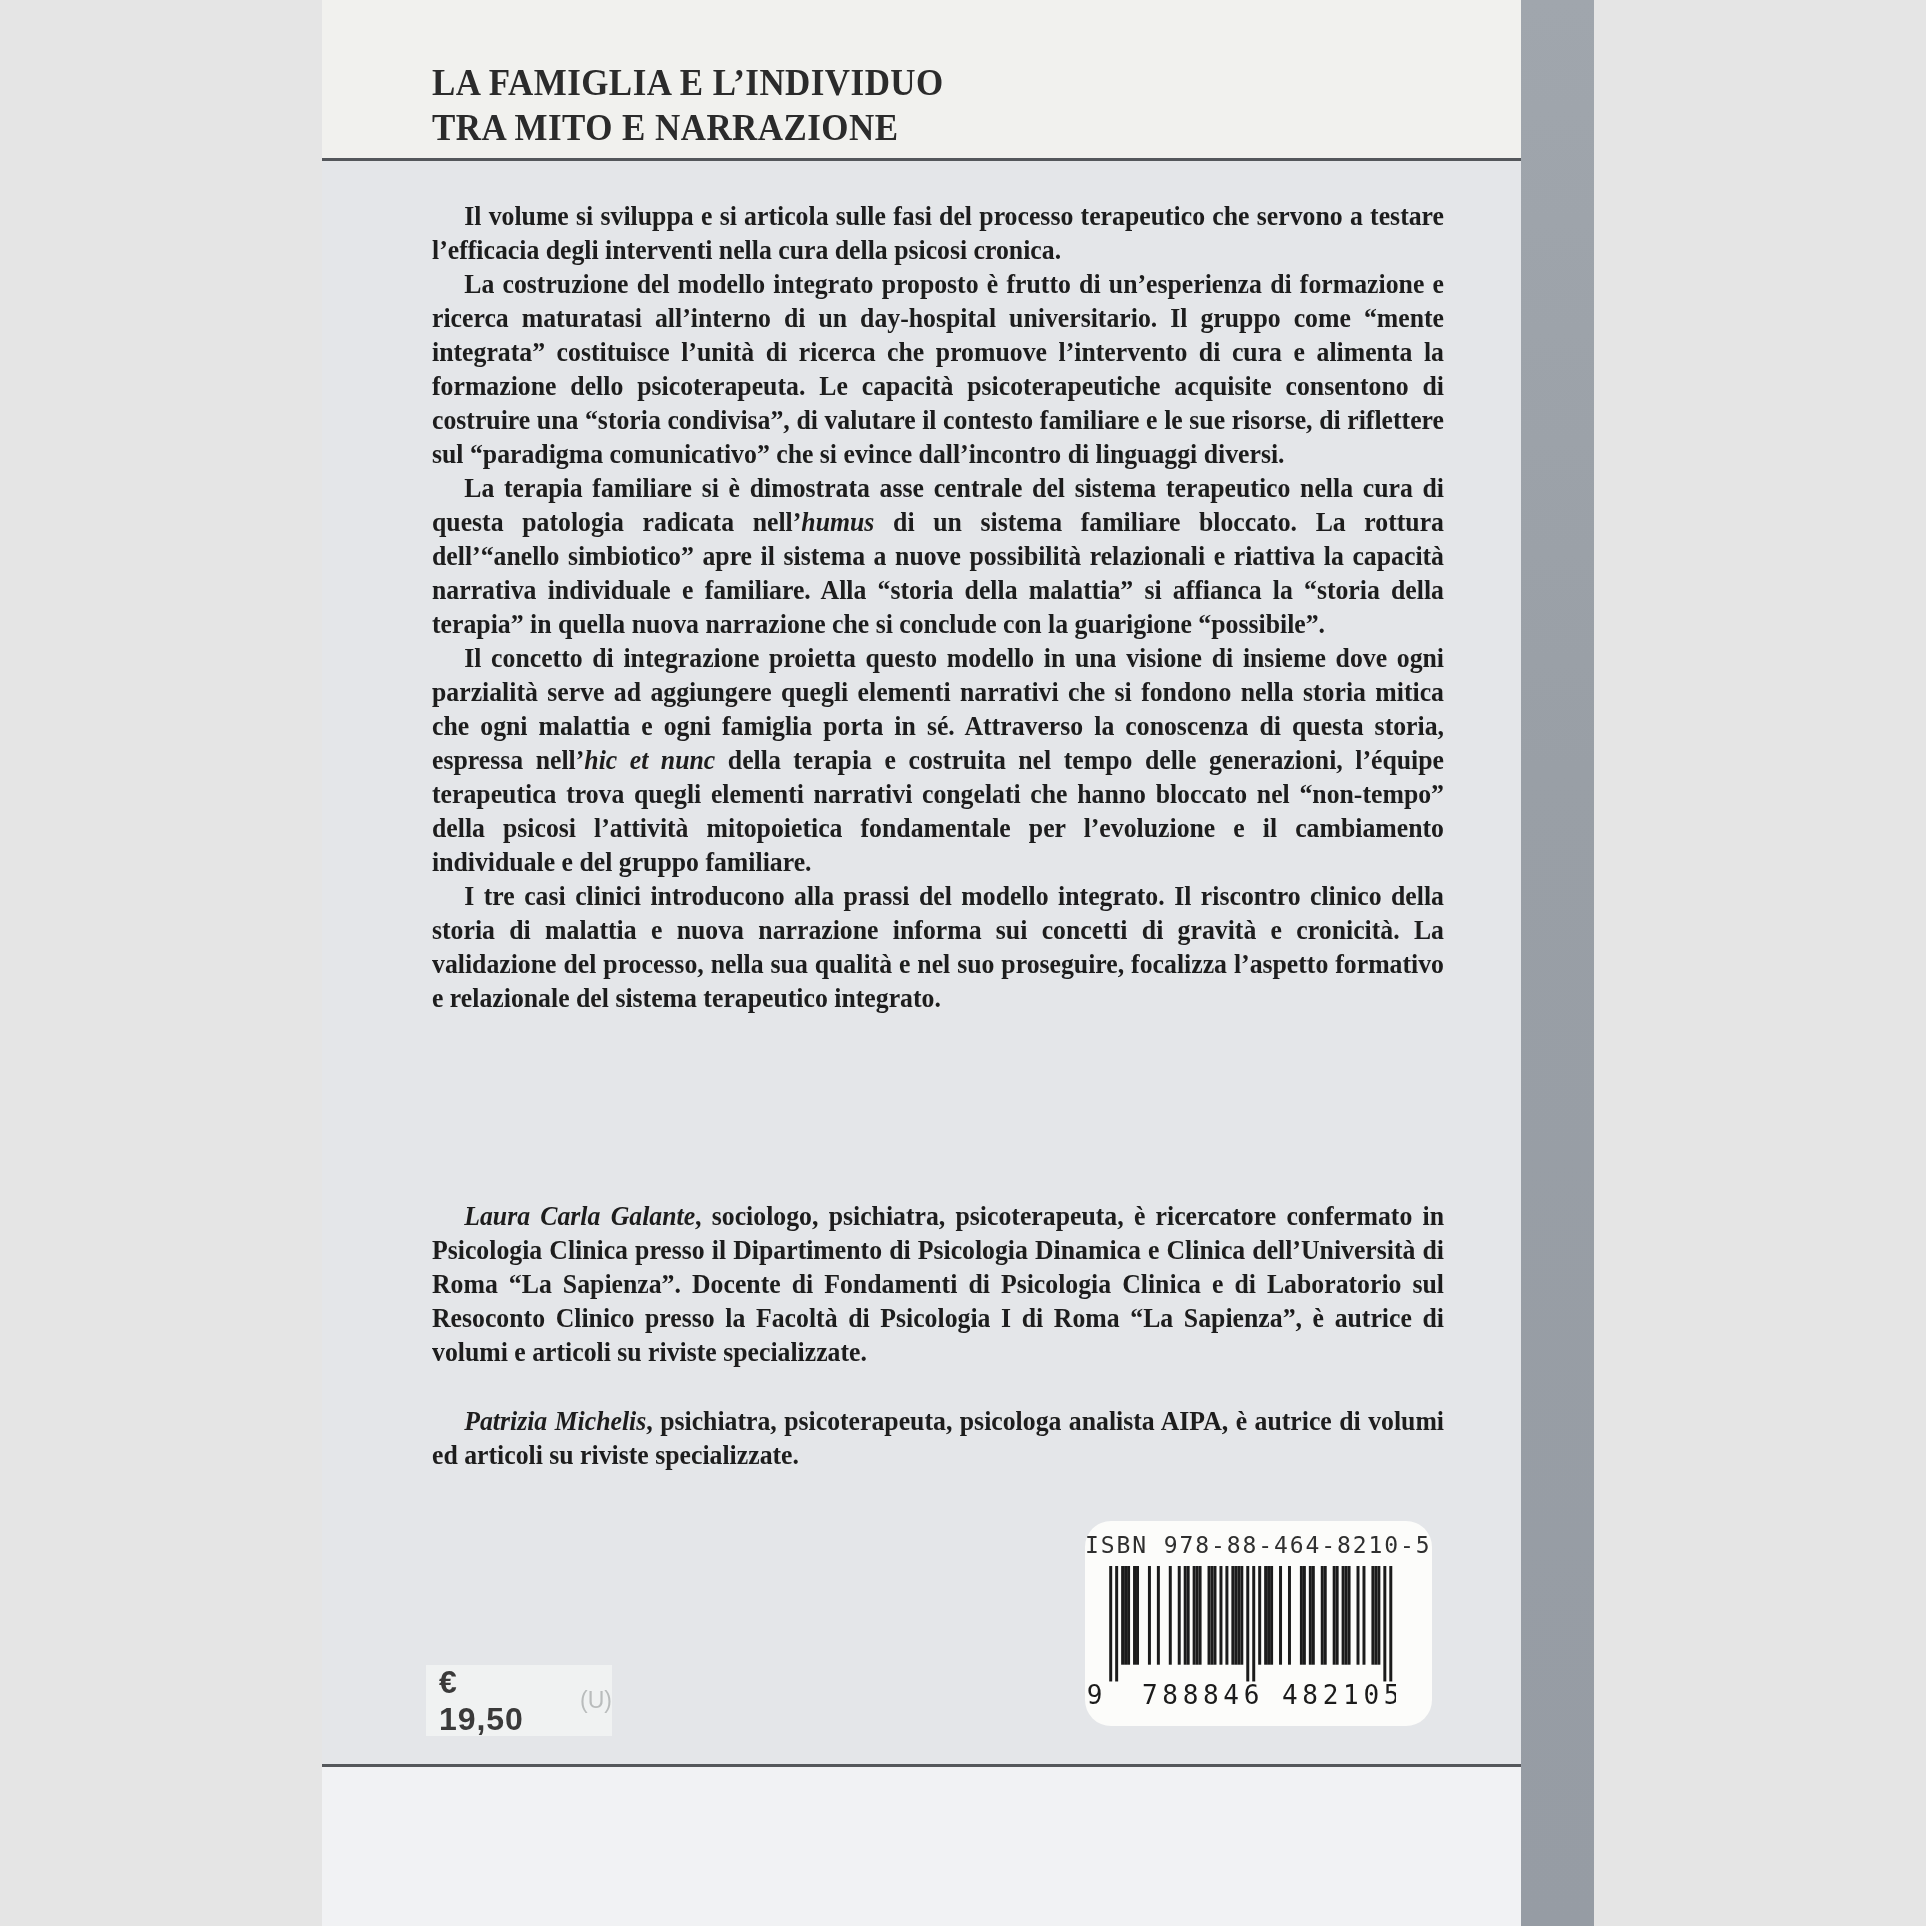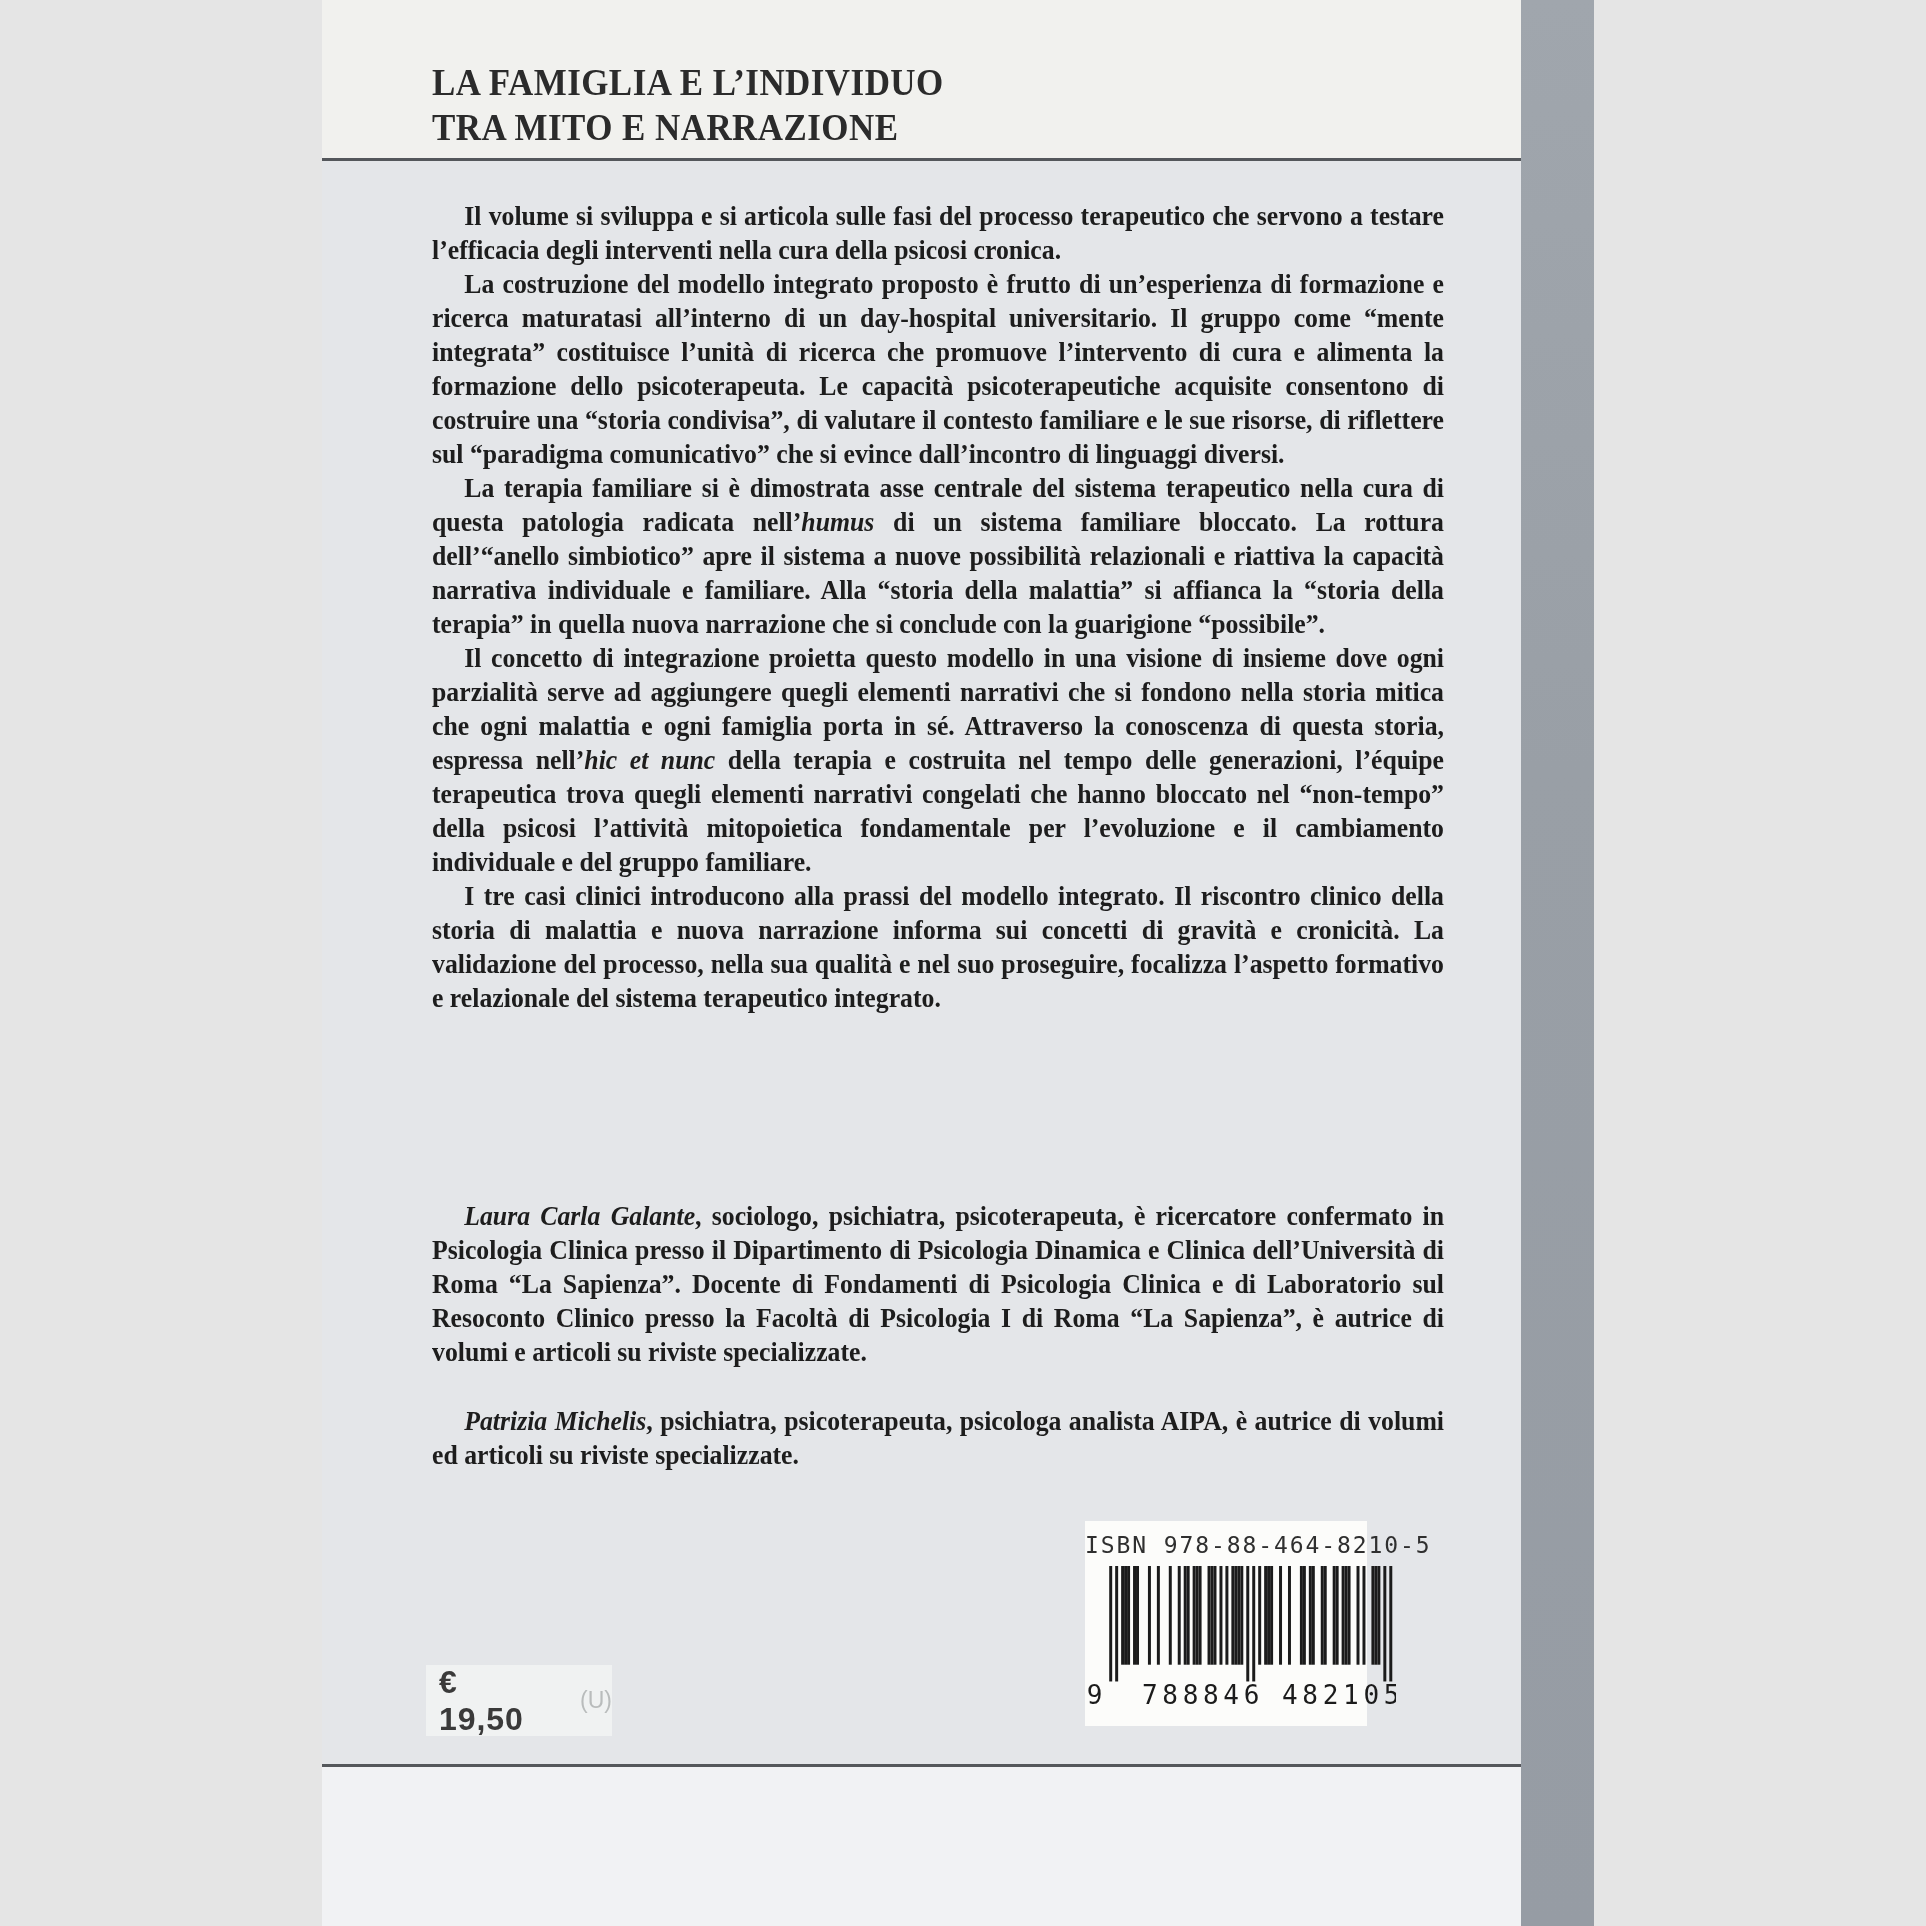--- a/index.html
+++ b/index.html
@@ -27,21 +27,21 @@
   #blurb{top:199px;}
   #bios{top:1199px;}
   #bios p + p{margin-top:35px;}
   
   .price-chip{position:absolute;left:104px;top:1665px;width:186px;height:71px;
               background:rgba(250,251,249,0.55);display:flex;align-items:center;
               font-family:"Liberation Sans",sans-serif;gap:20px;}
   .price-amount{font-size:32px;font-weight:bold;color:#3a3a3a;letter-spacing:0.9px;margin-left:13px;}
   .price-note{font-size:23px;color:#b9bcbc;margin-left:13px;}
   
-  .isbn-box{position:absolute;left:763px;top:1521px;width:282px;height:205px;background:#fcfcfa;}
+  .isbn-box{position:absolute;left:763px;top:1521px;width:347px;height:205px;background:#fcfcfa;border-radius:26px;}
   .isbn-label{position:absolute;left:0;top:11.2px;width:311px;text-align:center;
               font-family:"DejaVu Sans Mono",monospace;font-size:23px;letter-spacing:1.9px;color:#2f2f2f;
               white-space:nowrap;}
   .barcode{position:absolute;left:0;top:45px;}
 </style>
 </head>
 <body>
 
 <div class="page">
 

